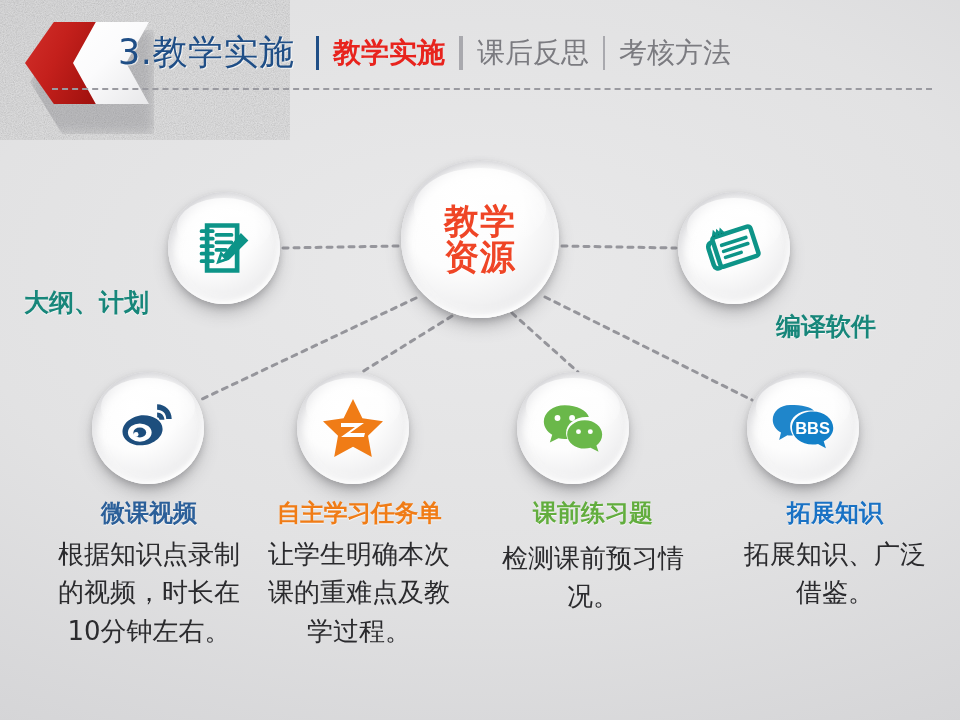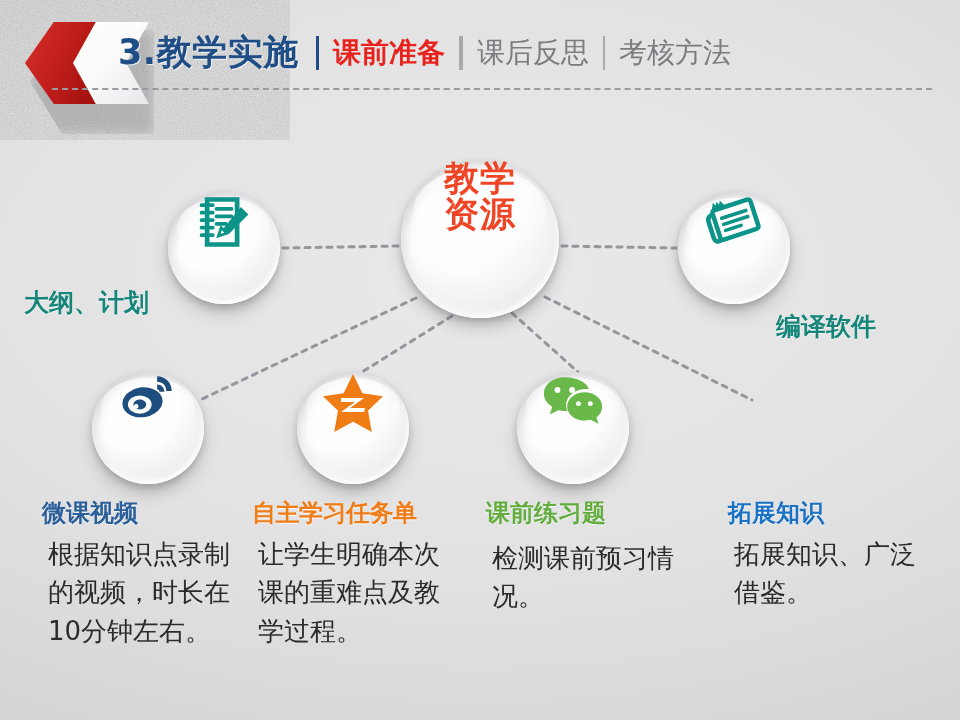--- a/index.html
+++ b/index.html
@@ -46,21 +46,21 @@
   }
   #hex-white{
     left:73px; top:22px; width:76px; height:82px;
     background:linear-gradient(135deg,#ffffff 0%,#fbfbfc 45%,#e8e8ea 100%);
     clip-path:polygon(30% 0,100% 0,70% 50%,100% 100%,30% 100%,0 50%);
     box-shadow:0 2px 5px rgba(0,0,0,.10);
   }
 
   #header-title{
     position:absolute; left:118px; top:29px;
-    font-size:35px; font-weight:bold; letter-spacing:.5px;
+    font-size:35px; font-weight:normal; letter-spacing:.5px;
     color:#1f4e86;
     text-shadow:1px 1px 0 rgba(255,255,255,.7);
     white-space:nowrap;
   }
   #tabs{
     position:absolute; left:316px; top:33px;
     display:flex; align-items:center; white-space:nowrap;
   }
   .tab{
     font-size:28px; padding:0 14px; line-height:40px;
@@ -84,21 +84,21 @@
     position:absolute;
     border-radius:50%;
     background:
       radial-gradient(circle at 38% 30%, #ffffff 0%, #fdfdfd 42%, #f1f1f2 66%, #e2e2e4 86%, #d8d8da 100%);
     box-shadow:
       0 10px 18px -4px rgba(90,90,96,.45),
       0 3px 6px rgba(90,90,96,.25),
       inset 0 -7px 12px -4px rgba(255,255,255,.95),
       inset 4px 6px 12px -3px rgba(160,160,168,.55),
       inset -2px -2px 4px rgba(255,255,255,.9);
-    display:flex; align-items:flex-start; justify-content:center;
+    display:flex; align-items:center; justify-content:center;
   }
   .node::after{
     content:"";
     position:absolute; left:8%; top:5%; width:84%; height:52%;
     border-radius:50%;
     background:linear-gradient(180deg,rgba(255,255,255,.75),rgba(255,255,255,0));
     pointer-events:none;
   }
   .node .glyph{ position:relative; z-index:2; display:block; }
 
@@ -123,21 +123,21 @@
   
   .side-label{
     position:absolute; font-size:25px; font-weight:bold;
     color:#17867a; white-space:nowrap;
     text-shadow:0 1px 1px rgba(255,255,255,.8);
   }
   #label-outline{  left:24px;  top:186px; }
   #label-compiler{ left:776px; top:186px;margin-top:24px; }
 
   
-  .block{ position:absolute; width:214px; text-align:left; }
+  .block{ position:absolute; width:214px; text-align:center; }
   #block-weibo{  left:42px;  top:398px; }
   #block-task{   left:252px; top:398px; }
   #block-quiz{   left:486px; top:398px; }
   #block-online{ left:728px; top:398px; }
 
   .block-title{
     font-size:24px; font-weight:bold; line-height:1.25;
     white-space:nowrap;
     text-shadow:0 1px 1px rgba(255,255,255,.8);
   }
@@ -182,21 +182,21 @@
   <div id="header">
 
     <div class="hex" id="hex-shadow"></div>
     <div class="hex" id="hex-red"></div>
     <div class="hex" id="hex-white"></div>
 
     <div id="header-title">3.教学实施</div>
 
     <div id="tabs">
       <div class="tab-sep first"></div>
-      <div class="tab active">课前准备</div>
+      <div class="tab active">教学实施</div>
       <div class="tab-sep"></div>
       <div class="tab-sep"></div>
       <div class="tab idle">课后反思</div>
       <div class="tab-sep"></div>
       <div class="tab idle">考核方法</div>
     </div>
 
     <div id="header-rule"></div>
   </div>
 
@@ -277,20 +277,29 @@
           <path d="M25 4C12 4 2 12 2 22c0 6 3.6 11.2 9.2 14.5L8.6 45l9.4-4.8c2.2.6 4.6.9 7 .9 1 0 2-.05 3-.15-1-2-1.6-4.2-1.6-6.5 0-9.8 9.8-17.6 22-17.6 1 0 2 .05 3 .15C49.4 10 38.4 4 25 4z"></path>
           <circle cx="17" cy="18" r="3.2" fill="#ffffff"></circle>
           <circle cx="33" cy="18" r="3.2" fill="#ffffff"></circle>
           <path d="M66 36c0-8.6-8.6-15.6-19.2-15.6S27.6 27.4 27.6 36s8.6 15.6 19.2 15.6c2.2 0 4.4-.3 6.4-.9L62 55l-2.3-6.9C63.6 45.3 66 41 66 36z"></path>
           <circle cx="40" cy="33" r="2.7" fill="#ffffff"></circle>
           <circle cx="53" cy="33" r="2.7" fill="#ffffff"></circle>
         </g>
       </svg>
     </div>
 
+    <div class="node" id="node-bbs">
+      <svg class="glyph" width="66" height="58" viewBox="0 0 72 62">
+        <g fill="#1380c8">
+          <path d="M22 6C11 6 3 13 3 22c0 6 3.6 11 9 14l-2 8 9-5c1 .2 2 .3 3 .3 1 0 2-.06 3-.2-2-3-3-6.4-3-10C22 20 31 12 44 12c1.4 0 2.8.1 4 .3C45 8 34.6 6 22 6z" opacity=".95"></path>
+          <path d="M69 31c0-10-10-18-22.4-18S24 21 24 31c0 10 10 18 22.6 18 2 0 4-.2 5.8-.6l8.6 4.6-2.4-7.6C65 42.2 69 37 69 31z"></path>
+          <text x="46.5" y="37.5" font-family="'Liberation Sans',sans-serif" font-size="18" font-weight="bold" fill="#ffffff" text-anchor="middle">BBS</text>
+        </g>
+      </svg>
+    </div>
 
     <div class="side-label" id="label-outline">大纲、计划</div>
     <div class="side-label" id="label-compiler">编译软件</div>
 
     <div class="block" id="block-weibo">
       <div class="block-title" id="title-weibo">微课视频</div>
       <div class="block-desc">根据知识点录制的视频，时长在10分钟左右。</div>
     </div>
 
     <div class="block" id="block-quiz">

